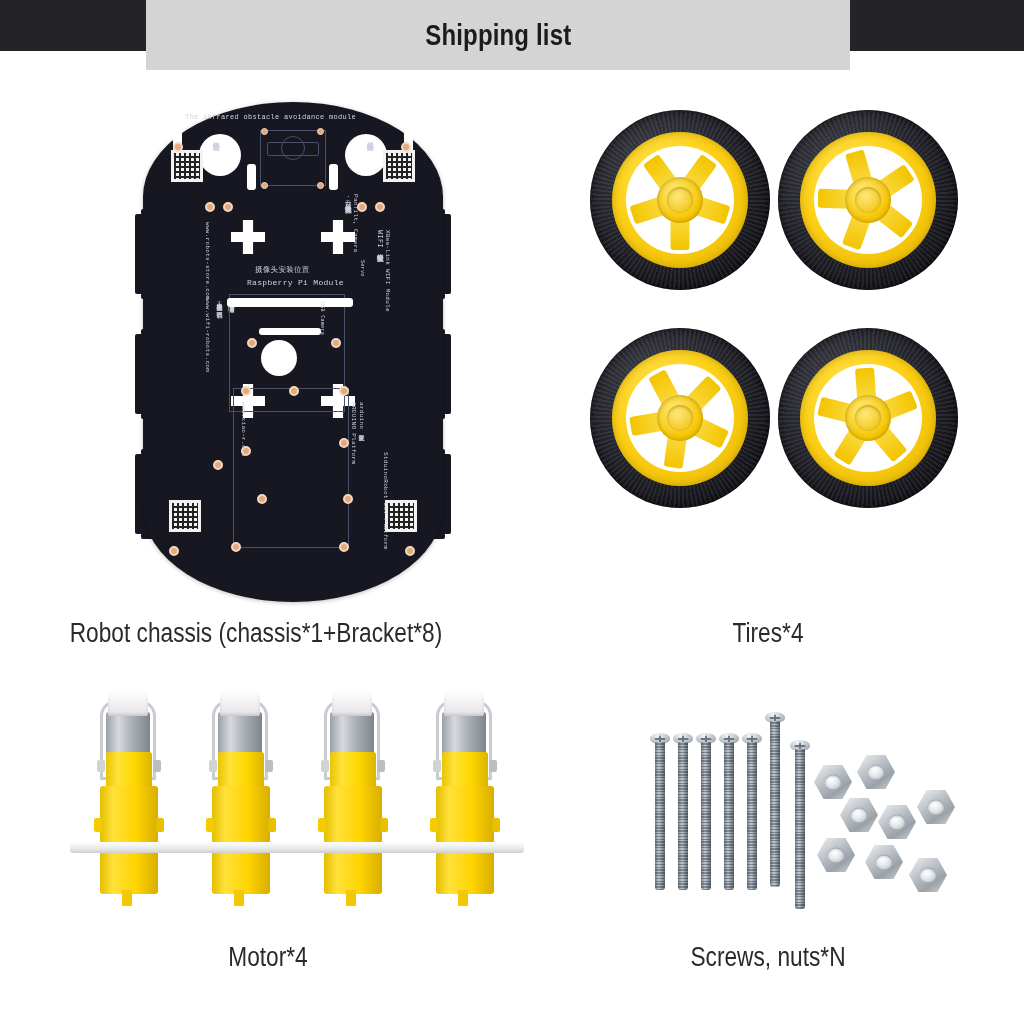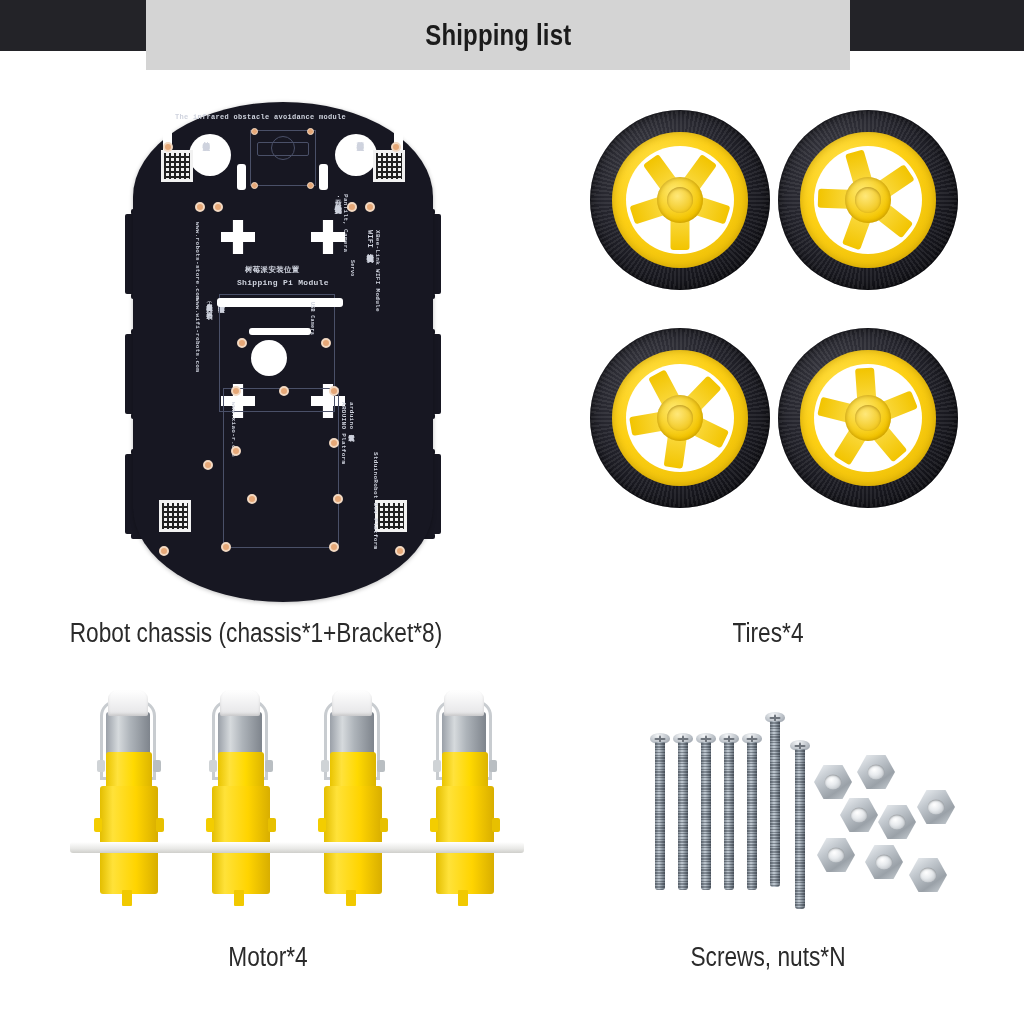--- a/index.html
+++ b/index.html
@@ -40,21 +40,21 @@
     font-size: 27px; color: #2a2a2a; white-space: nowrap;
     transform: scaleX(0.84);
   }
 
   .cell-chassis { left: 0px;  top: 10px;  width: 512px; height: 590px; }
   .cell-tires   { left: 512px;top: 10px;  width: 512px; height: 590px; }
   .cell-motors  { left: 12px;  top: 600px; width: 512px; height: 354px; }
   .cell-screws  { left: 512px;top: 600px; width: 512px; height: 354px; }
 
   
-  .chassis-wrap { position: absolute; left: 125px; top: 22px; width: 316px; height: 500px; font-weight: bold; }
+  .chassis-wrap { position: absolute; left: 135px; top: 22px; width: 316px; height: 500px; }
   .pcb {
     position: absolute; left: 8px; top: 0; width: 300px; height: 500px;
     background: #171722;
     border-radius: 150px / 95px;
     box-shadow: 0 1px 4px rgba(0,0,0,0.25);
   }
   .pcb-top-notch {
     position: absolute; left: 8px; top: 0; width: 300px; height: 46px;
     background: #fff;
     clip-path: polygon(0 0, 0 46px, 26px 0);
@@ -301,22 +301,22 @@
           <div class="silk" style="left:232px; top:128px; font-size:7px; writing-mode:vertical-rl;">WIFI模块安装位置</div>
           <div class="silk" style="left:240px; top:128px; font-size:6px; writing-mode:vertical-rl;">XBee-Link WIFI Module</div>
           <div class="silk" style="left:216px; top:158px; font-size:5px; writing-mode:vertical-rl;">Servo</div>
 
           <div class="cutout-cross" style="left:88px; top:118px; width:34px; height:34px;"></div>
           <div class="cutout-cross" style="left:178px; top:118px; width:34px; height:34px;"></div>
 
           <div class="cutout-cross" style="left:88px; top:282px; width:34px; height:34px;"></div>
           <div class="cutout-cross" style="left:178px; top:282px; width:34px; height:34px;"></div>
 
-          <div class="silk" style="left:112px; top:164px; font-size:7.5px;">树莓派安装位置</div>
-          <div class="silk" style="left:104px; top:176px; font-size:8px;">Shipping Pi Module</div>
+          <div class="silk" style="left:112px; top:164px; font-size:7.5px;">摄像头安装位置</div>
+          <div class="silk" style="left:104px; top:176px; font-size:8px;">Raspberry Pi Module</div>
 
           <div class="silk-box" style="left:86px; top:192px; width:116px; height:118px;"></div>
           <div class="slot" style="left:84px; top:196px; width:126px; height:9px;"></div>
           <div class="slot" style="left:116px; top:226px; width:62px; height:7px;"></div>
           <div class="hole" style="left:118px; top:238px; width:36px; height:36px;"></div>
           <div class="silk" style="left:176px; top:200px; font-size:5px; writing-mode:vertical-rl;">USB Camera</div>
 
           <div class="silk-box" style="left:90px; top:286px; width:116px; height:160px;"></div>
           <div class="silk" style="left:206px; top:300px; font-size:6px; writing-mode:vertical-rl;">ARDUINO Platform</div>
           <div class="silk" style="left:214px; top:300px; font-size:6px; writing-mode:vertical-rl;">arduino安装位置</div>

